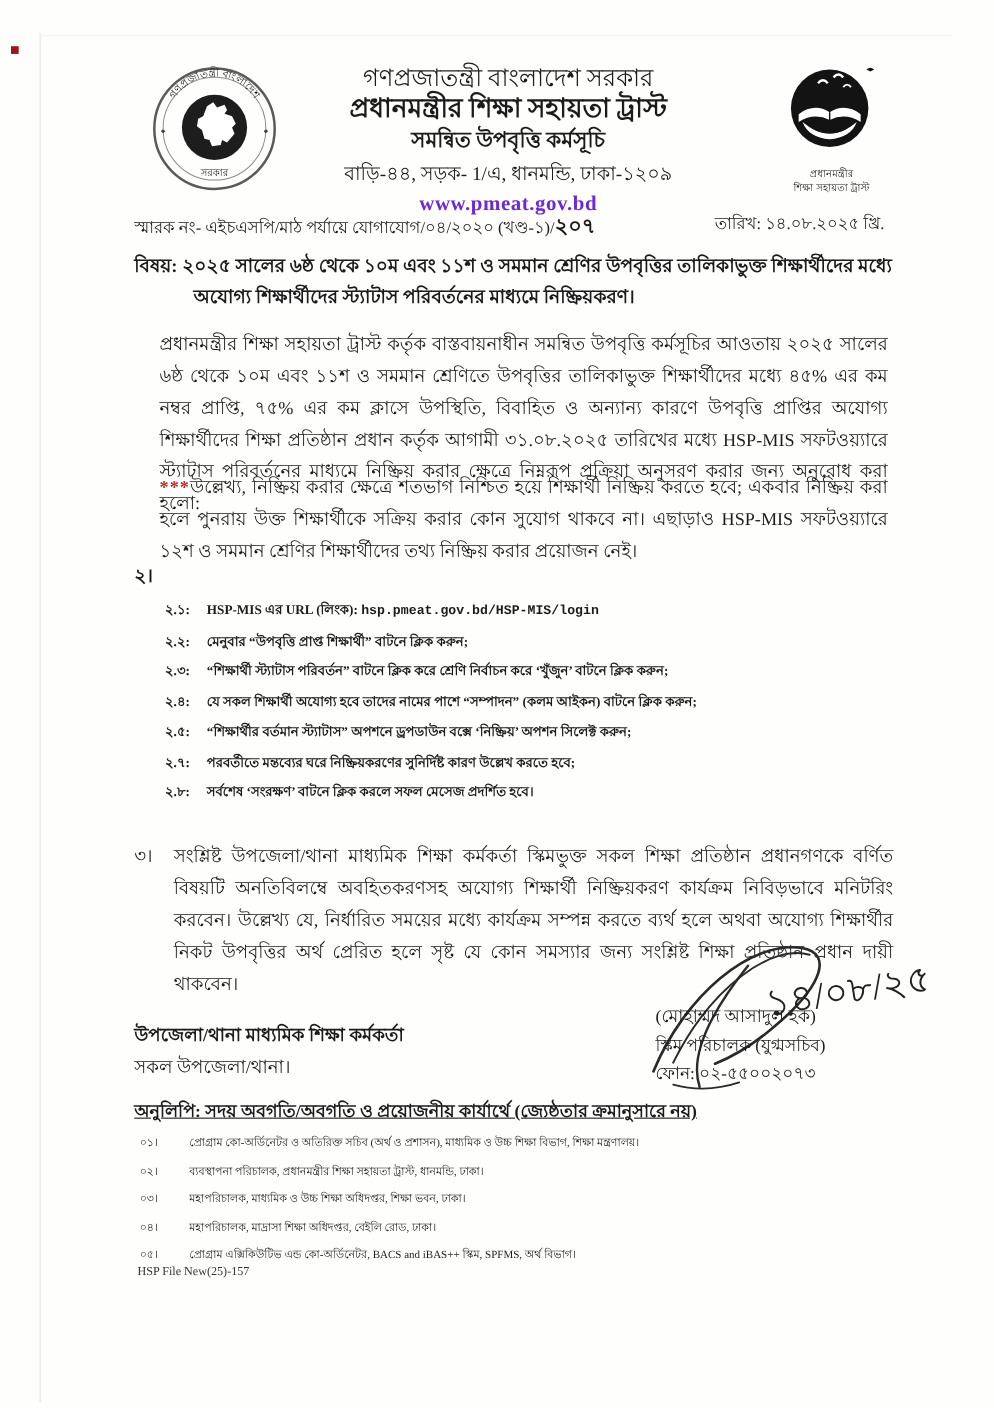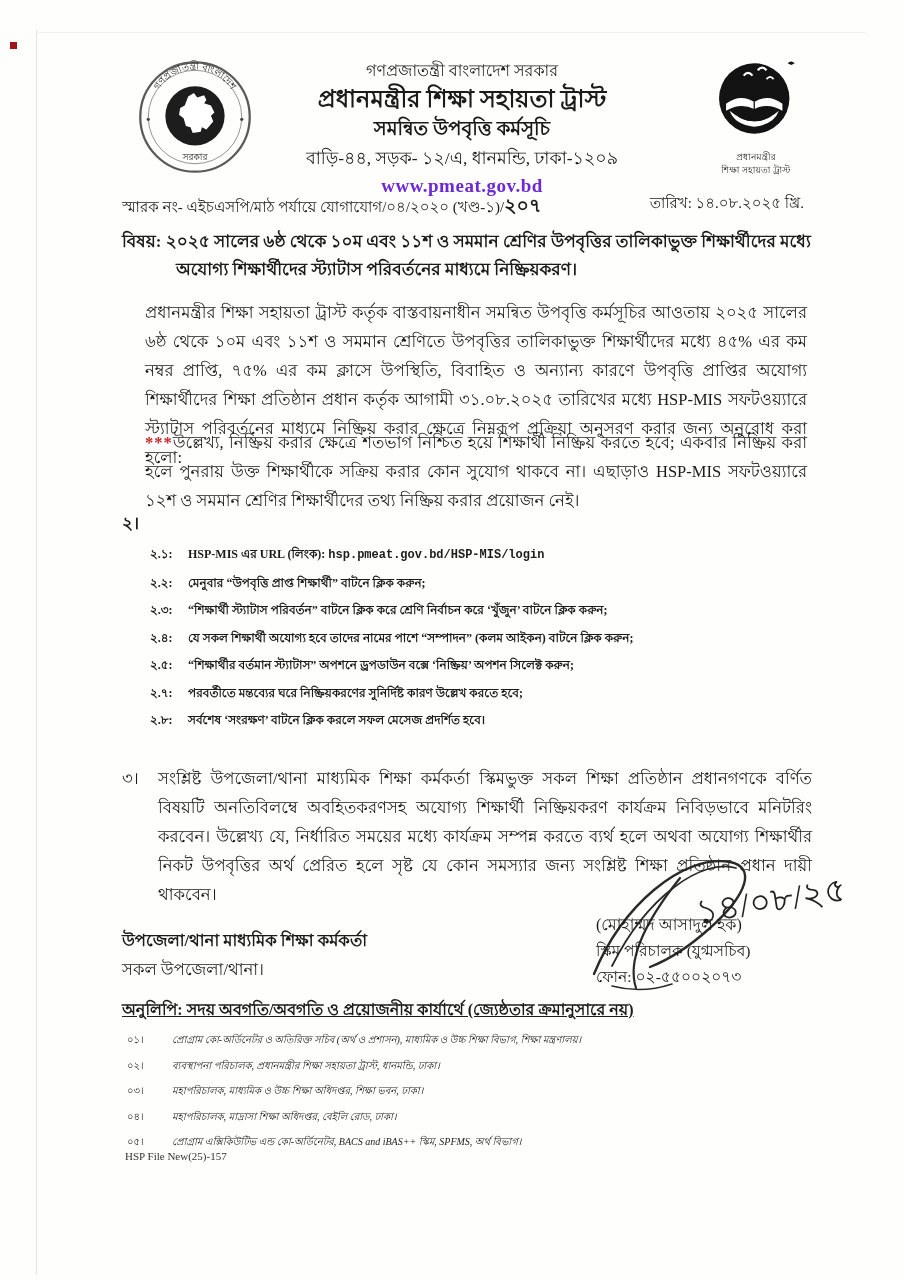--- a/index.html
+++ b/index.html
@@ -17,21 +17,21 @@
   
   .scan-line-v { position:absolute; left:36px; top:30px; width:1px; height:1245px; background:#e4e4e2; }
   .scan-line-h { position:absolute; left:36px; top:32px; height:1px; width:830px; background:#efefec; }
   .red-dot { position:absolute; left:10px; top:42px; width:7px; height:7px; background:#a11414; }
 
   
   .seal { position:absolute; left:138px; top:60px; width:114px; height:114px; }
   .pmeat { position:absolute; left:694px; top:58px; width:124px; height:124px; text-align:center; }
   .pmeat .caption { font-size:9px; line-height:11px; color:#222; margin-top:2px; letter-spacing:.2px; }
   .head-center { position:absolute; left:242px; top:58px; width:440px; text-align:center; }
-  .h-gov  { font-size:16px; line-height:26px; }
+  .h-gov  { font-size:22px; line-height:26px; }
   .h-org  { font-size:24px;  line-height:30px; font-weight:bold; }
   .h-prog { font-size:19.5px; line-height:30px; font-weight:bold; }
   .h-addr { font-size:17.5px; line-height:28px; }
   .h-web  { font-size:19px; line-height:27px; font-weight:bold; color:#6d28d9; font-family:"Liberation Serif","DejaVu Serif",serif; letter-spacing:.5px; }
 
   
   .memo-row { position:absolute; left:122px; top:191px; width:682px; display:flex; justify-content:space-between; font-size:15px; }
   .memo-hand { font-size:19px; font-weight:bold;margin-top:32px; }
 
   
@@ -60,21 +60,21 @@
   .sig-name { font-size:16px; }
   .sig-title, .sig-phone { font-size:15.5px; }
 
   .addressee { position:absolute; left:122px; top:926px; font-size:16.5px; line-height:29px; }
   .addr1 { font-weight:bold; }
 
   .copies-head { position:absolute; left:122px; top:997px; font-size:16px; font-weight:bold; text-decoration:underline; }
   .copies { position:absolute; left:127px; top:1027px; width:684px; }
   .copy { display:flex; font-size:10px; line-height:25.5px; }
   .copy .num { width:45px; flex:none; }
-  .copy .txt { flex:1;font-style:italic; }
+  .copy .txt { flex:1; }
 
   .footer-note { position:absolute; left:125px; top:1150px; font-size:11px; color:#333; }
 </style>
 </head>
 <body>
 
 <div class="letter">
 
   <div class="scan-line-v"></div>
   <div class="scan-line-h"></div>
@@ -93,21 +93,21 @@
     <path d="M44,32 l5,-3 3,4 6,-2 2,4 -2,3 6,2 3,6 -3,3 2,5 -6,7 -4,-2 -1,4 -7,1 -2,-5 -4,-1 -2,-7 -4,-3 1,-6 4,-2 z" fill="#ffffff"></path>
     <circle cx="9" cy="52" r="1.4" fill="#444"></circle>
     <circle cx="91" cy="52" r="1.4" fill="#444"></circle>
     <text x="50" y="88" font-size="8" fill="#2a2a2a" text-anchor="middle" font-family="'Liberation Serif',serif">সরকার</text>
   </svg>
 
   <div class="head-center">
     <div class="h-gov">গণপ্রজাতন্ত্রী বাংলাদেশ সরকার</div>
     <div class="h-org">প্রধানমন্ত্রীর শিক্ষা সহায়তা ট্রাস্ট</div>
     <div class="h-prog">সমন্বিত উপবৃত্তি কর্মসূচি</div>
-    <div class="h-addr">বাড়ি-৪৪, সড়ক- ১২/এ, ধানমন্ডি, ঢাকা-১২০৯</div>
+    <div class="h-addr">বাড়ি-৪৪, সড়ক- 1/এ, ধানমন্ডি, ঢাকা-১২০৯</div>
     <div class="h-web">www.pmeat.gov.bd</div>
   </div>
 
   <div class="pmeat">
     <svg width="88" height="88" viewBox="0 0 100 100">
       <circle cx="48" cy="46" r="40" fill="#131313"></circle>
       <path d="M86,6 q4,-4 8,0 l-4,2 z" fill="#131313"></path>
       <path d="M16,52 Q32,40 48,50 Q64,40 80,52 L80,60 Q64,50 48,58 Q32,50 16,60 Z" fill="#ffffff"></path>
       <path d="M48,50 L48,58" stroke="#131313" stroke-width="1.5"></path>
       <path d="M20,60 Q48,84 76,60 Q70,76 48,78 Q26,76 20,60 Z" fill="#ffffff"></path>

